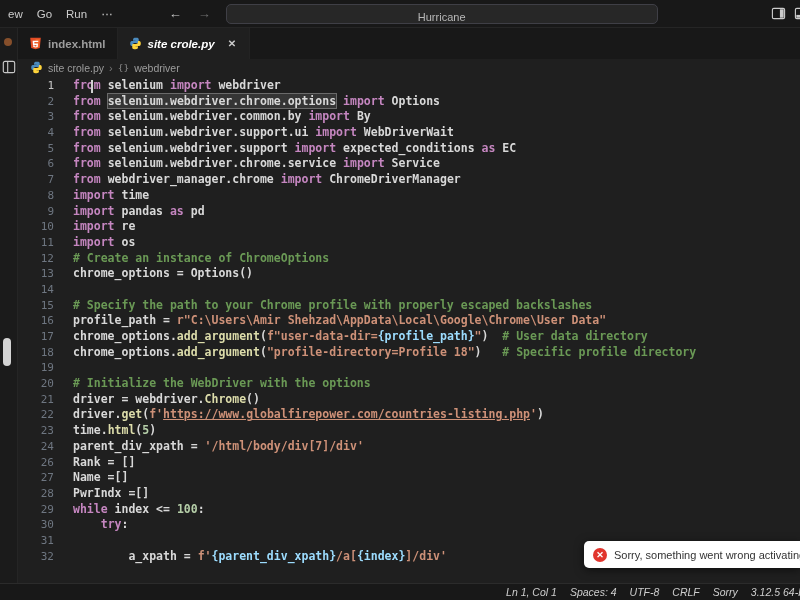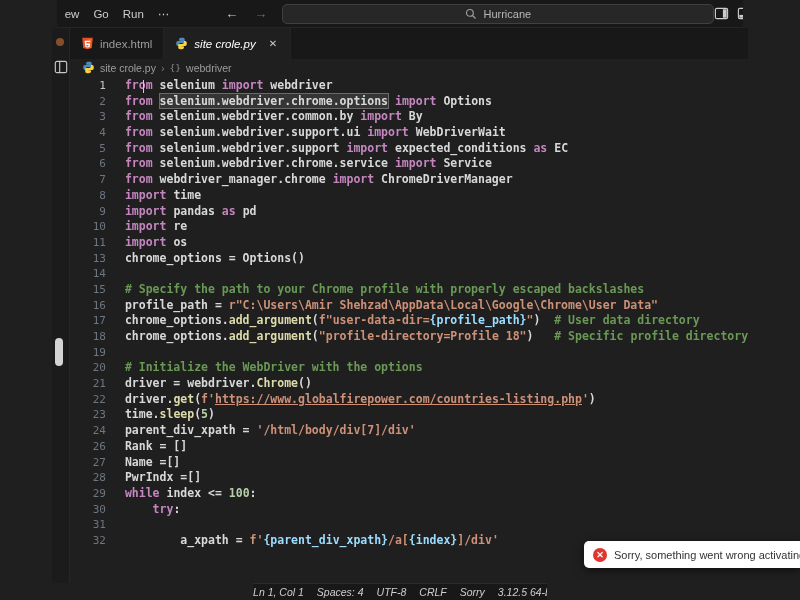--- a/index.html
+++ b/index.html
@@ -1,49 +1,49 @@
 <!DOCTYPE html>
 <html><head>
 <meta charset="utf-8">
 <style>
   * { margin:0; padding:0; box-sizing:border-box; }
   html,body { width:800px; height:600px; overflow:hidden; background:#1f1f1f;
               font-family:"Liberation Sans", sans-serif; }
   .window { position:relative; width:800px; height:600px; display:flex; flex-direction:column;
-            background:#1f1f1f; color:#cccccc;align-items:center; }
+            background:#1f1f1f; color:#cccccc; }
 
   
   .titlebar { height:28px; flex:0 0 28px; background:#181818; border-bottom:1px solid #252525;
               display:flex; align-items:center; overflow:hidden; }
   .menus { display:flex; align-items:center; gap:4px; padding-left:3px; }
   .menu { font-size:11.5px; color:#cccccc; padding:2px 5px; border-radius:4px; cursor:default; }
   .nav { display:flex; align-items:center; gap:10px; margin-left:48px; }
   .navbtn { font-size:13px; color:#cfcfcf; padding:0 3px; }
   .navbtn.fwd { color:#6f6f6f; }
   .searchbox { margin-left:12px; width:432px; height:20px; background:#272727;
                border:1px solid #3f3f46; border-radius:5px; display:flex; align-items:center;
-               justify-content:center; gap:6px; color:#b8b8b8; font-size:11px; }
+               justify-content:center; gap:6px; color:#b8b8b8; font-size:11px;flex-direction:column; }
   .winicons { margin-left:auto; display:flex; align-items:center; gap:8px; padding-right:0; }
   .winicons .ico { width:15px; height:15px; }
   .winicons .cut { margin-right:-9px; }
 
   
   .main { flex:1; display:flex; min-height:0; }
   .leftstrip { flex:0 0 18px; background:#1b1b1b; border-right:1px solid #252525; position:relative; }
   .strip-dot { position:absolute; left:4px; top:10px; width:8px; height:8px; border-radius:50%;
                background:#a15c2f; opacity:.8; }
   .strip-icon { position:absolute; left:2px; top:32px; width:14px; height:14px; }
   .strip-bar { position:absolute; left:3px; top:310px; width:8px; height:28px;
                background:#d4d4d4; border-radius:4px; }
   .content { flex:1; display:flex; flex-direction:column; min-width:0; }
 
   
   .tabbar { height:31px; flex:0 0 31px; background:#181818; display:flex; align-items:stretch; }
   .tab { display:flex; align-items:center; gap:6px; padding:0 11px; font-size:11.5px;
-         color:#9d9d9d; border-right:1px solid #232323; background:#181818; }
+         color:#9d9d9d; border-right:1px solid #232323; background:#181818;font-weight:bold; }
   .tab.active { background:#1f1f1f; color:#ffffff; }
   .tab.active .tab-label { font-style:italic; }
   .tab .tclose { font-size:10px; color:#cccccc; margin-left:5px; padding:1px 2px; border-radius:3px; }
   .tabicon { width:13px; height:13px; flex:0 0 13px; }
 
   
   .breadcrumb { height:17px; flex:0 0 17px; background:#1f1f1f; display:flex; align-items:center;
                 gap:5px; padding-left:12px; font-size:10.5px; color:#9d9d9d; }
   .crumb-sep { color:#767676; font-size:11px; }
   .crumb-sym { color:#8a8a8a; font-family:"DejaVu Sans Mono", monospace; font-size:9.5px; }
@@ -166,31 +166,32 @@
             <div class="code-line"><span class="line-num">2</span><span class="line-code"><span class="tok-k">from</span><span class="tok-t"> </span><span class="tok-h">selenium.webdriver.chrome.options</span><span class="tok-t"> </span><span class="tok-k">import</span><span class="tok-t"> Options</span></span></div>
             <div class="code-line"><span class="line-num">3</span><span class="line-code"><span class="tok-k">from</span><span class="tok-t"> selenium.webdriver.common.by </span><span class="tok-k">import</span><span class="tok-t"> By</span></span></div>
             <div class="code-line"><span class="line-num">4</span><span class="line-code"><span class="tok-k">from</span><span class="tok-t"> selenium.webdriver.support.ui </span><span class="tok-k">import</span><span class="tok-t"> WebDriverWait</span></span></div>
             <div class="code-line"><span class="line-num">5</span><span class="line-code"><span class="tok-k">from</span><span class="tok-t"> selenium.webdriver.support </span><span class="tok-k">import</span><span class="tok-t"> expected_conditions </span><span class="tok-k">as</span><span class="tok-t"> EC</span></span></div>
             <div class="code-line"><span class="line-num">6</span><span class="line-code"><span class="tok-k">from</span><span class="tok-t"> selenium.webdriver.chrome.service </span><span class="tok-k">import</span><span class="tok-t"> Service</span></span></div>
             <div class="code-line"><span class="line-num">7</span><span class="line-code"><span class="tok-k">from</span><span class="tok-t"> webdriver_manager.chrome </span><span class="tok-k">import</span><span class="tok-t"> ChromeDriverManager</span></span></div>
             <div class="code-line"><span class="line-num">8</span><span class="line-code"><span class="tok-k">import</span><span class="tok-t"> time</span></span></div>
             <div class="code-line"><span class="line-num">9</span><span class="line-code"><span class="tok-k">import</span><span class="tok-t"> pandas </span><span class="tok-k">as</span><span class="tok-t"> pd</span></span></div>
             <div class="code-line"><span class="line-num">10</span><span class="line-code"><span class="tok-k">import</span><span class="tok-t"> re</span></span></div>
             <div class="code-line"><span class="line-num">11</span><span class="line-code"><span class="tok-k">import</span><span class="tok-t"> os</span></span></div>
+            <div class="code-line"><span class="line-num">12</span><span class="line-code"><span class="tok-c"># Create an instance of ChromeOptions</span></span></div>
             <div class="code-line"><span class="line-num">13</span><span class="line-code"><span class="tok-t">chrome_options = Options()</span></span></div>
             <div class="code-line"><span class="line-num">14</span><span class="line-code"></span></div>
             <div class="code-line"><span class="line-num">15</span><span class="line-code"><span class="tok-c"># Specify the path to your Chrome profile with properly escaped backslashes</span></span></div>
             <div class="code-line"><span class="line-num">16</span><span class="line-code"><span class="tok-t">profile_path = </span><span class="tok-s">r"C:\Users\Amir Shehzad\AppData\Local\Google\Chrome\User Data"</span></span></div>
             <div class="code-line"><span class="line-num">17</span><span class="line-code"><span class="tok-t">chrome_options.</span><span class="tok-y">add_argument</span><span class="tok-t">(</span><span class="tok-s">f"user-data-dir=</span><span class="tok-f">{profile_path}</span><span class="tok-s">"</span><span class="tok-t">)  </span><span class="tok-c"># User data directory</span></span></div>
             <div class="code-line"><span class="line-num">18</span><span class="line-code"><span class="tok-t">chrome_options.</span><span class="tok-y">add_argument</span><span class="tok-t">(</span><span class="tok-s">"profile-directory=Profile 18"</span><span class="tok-t">)   </span><span class="tok-c"># Specific profile directory</span></span></div>
             <div class="code-line"><span class="line-num">19</span><span class="line-code"></span></div>
             <div class="code-line"><span class="line-num">20</span><span class="line-code"><span class="tok-c"># Initialize the WebDriver with the options</span></span></div>
             <div class="code-line"><span class="line-num">21</span><span class="line-code"><span class="tok-t">driver = webdriver.</span><span class="tok-y">Chrome</span><span class="tok-t">()</span></span></div>
             <div class="code-line"><span class="line-num">22</span><span class="line-code"><span class="tok-t">driver.</span><span class="tok-y">get</span><span class="tok-t">(</span><span class="tok-s">f'</span><span class="tok-u">https://www.globalfirepower.com/countries-listing.php</span><span class="tok-s">'</span><span class="tok-t">)</span></span></div>
-            <div class="code-line"><span class="line-num">23</span><span class="line-code"><span class="tok-t">time.</span><span class="tok-y">sleep</span><span class="tok-t">(</span><span class="tok-n">5</span><span class="tok-t">)</span></span></div>
+            <div class="code-line"><span class="line-num">23</span><span class="line-code"><span class="tok-t">time.</span><span class="tok-y">html</span><span class="tok-t">(</span><span class="tok-n">5</span><span class="tok-t">)</span></span></div>
             <div class="code-line"><span class="line-num">24</span><span class="line-code"><span class="tok-t">parent_div_xpath = </span><span class="tok-s">'/html/body/div[7]/div'</span></span></div>
             <div class="code-line"><span class="line-num">26</span><span class="line-code"><span class="tok-t">Rank = []</span></span></div>
             <div class="code-line"><span class="line-num">27</span><span class="line-code"><span class="tok-t">Name =[]</span></span></div>
             <div class="code-line"><span class="line-num">28</span><span class="line-code"><span class="tok-t">PwrIndx =[]</span></span></div>
             <div class="code-line"><span class="line-num">29</span><span class="line-code"><span class="tok-k">while</span><span class="tok-t"> index &lt;= </span><span class="tok-n">100</span><span class="tok-t">:</span></span></div>
             <div class="code-line"><span class="line-num">30</span><span class="line-code"><span class="tok-t">    </span><span class="tok-k">try</span><span class="tok-t">:</span></span></div>
             <div class="code-line"><span class="line-num">31</span><span class="line-code"></span></div>
             <div class="code-line"><span class="line-num">32</span><span class="line-code"><span class="tok-t">        a_xpath = </span><span class="tok-s">f'</span><span class="tok-f">{parent_div_xpath}</span><span class="tok-s">/a[</span><span class="tok-f">{index}</span><span class="tok-s">]/div'</span></span></div>
           </div>
       </div>

